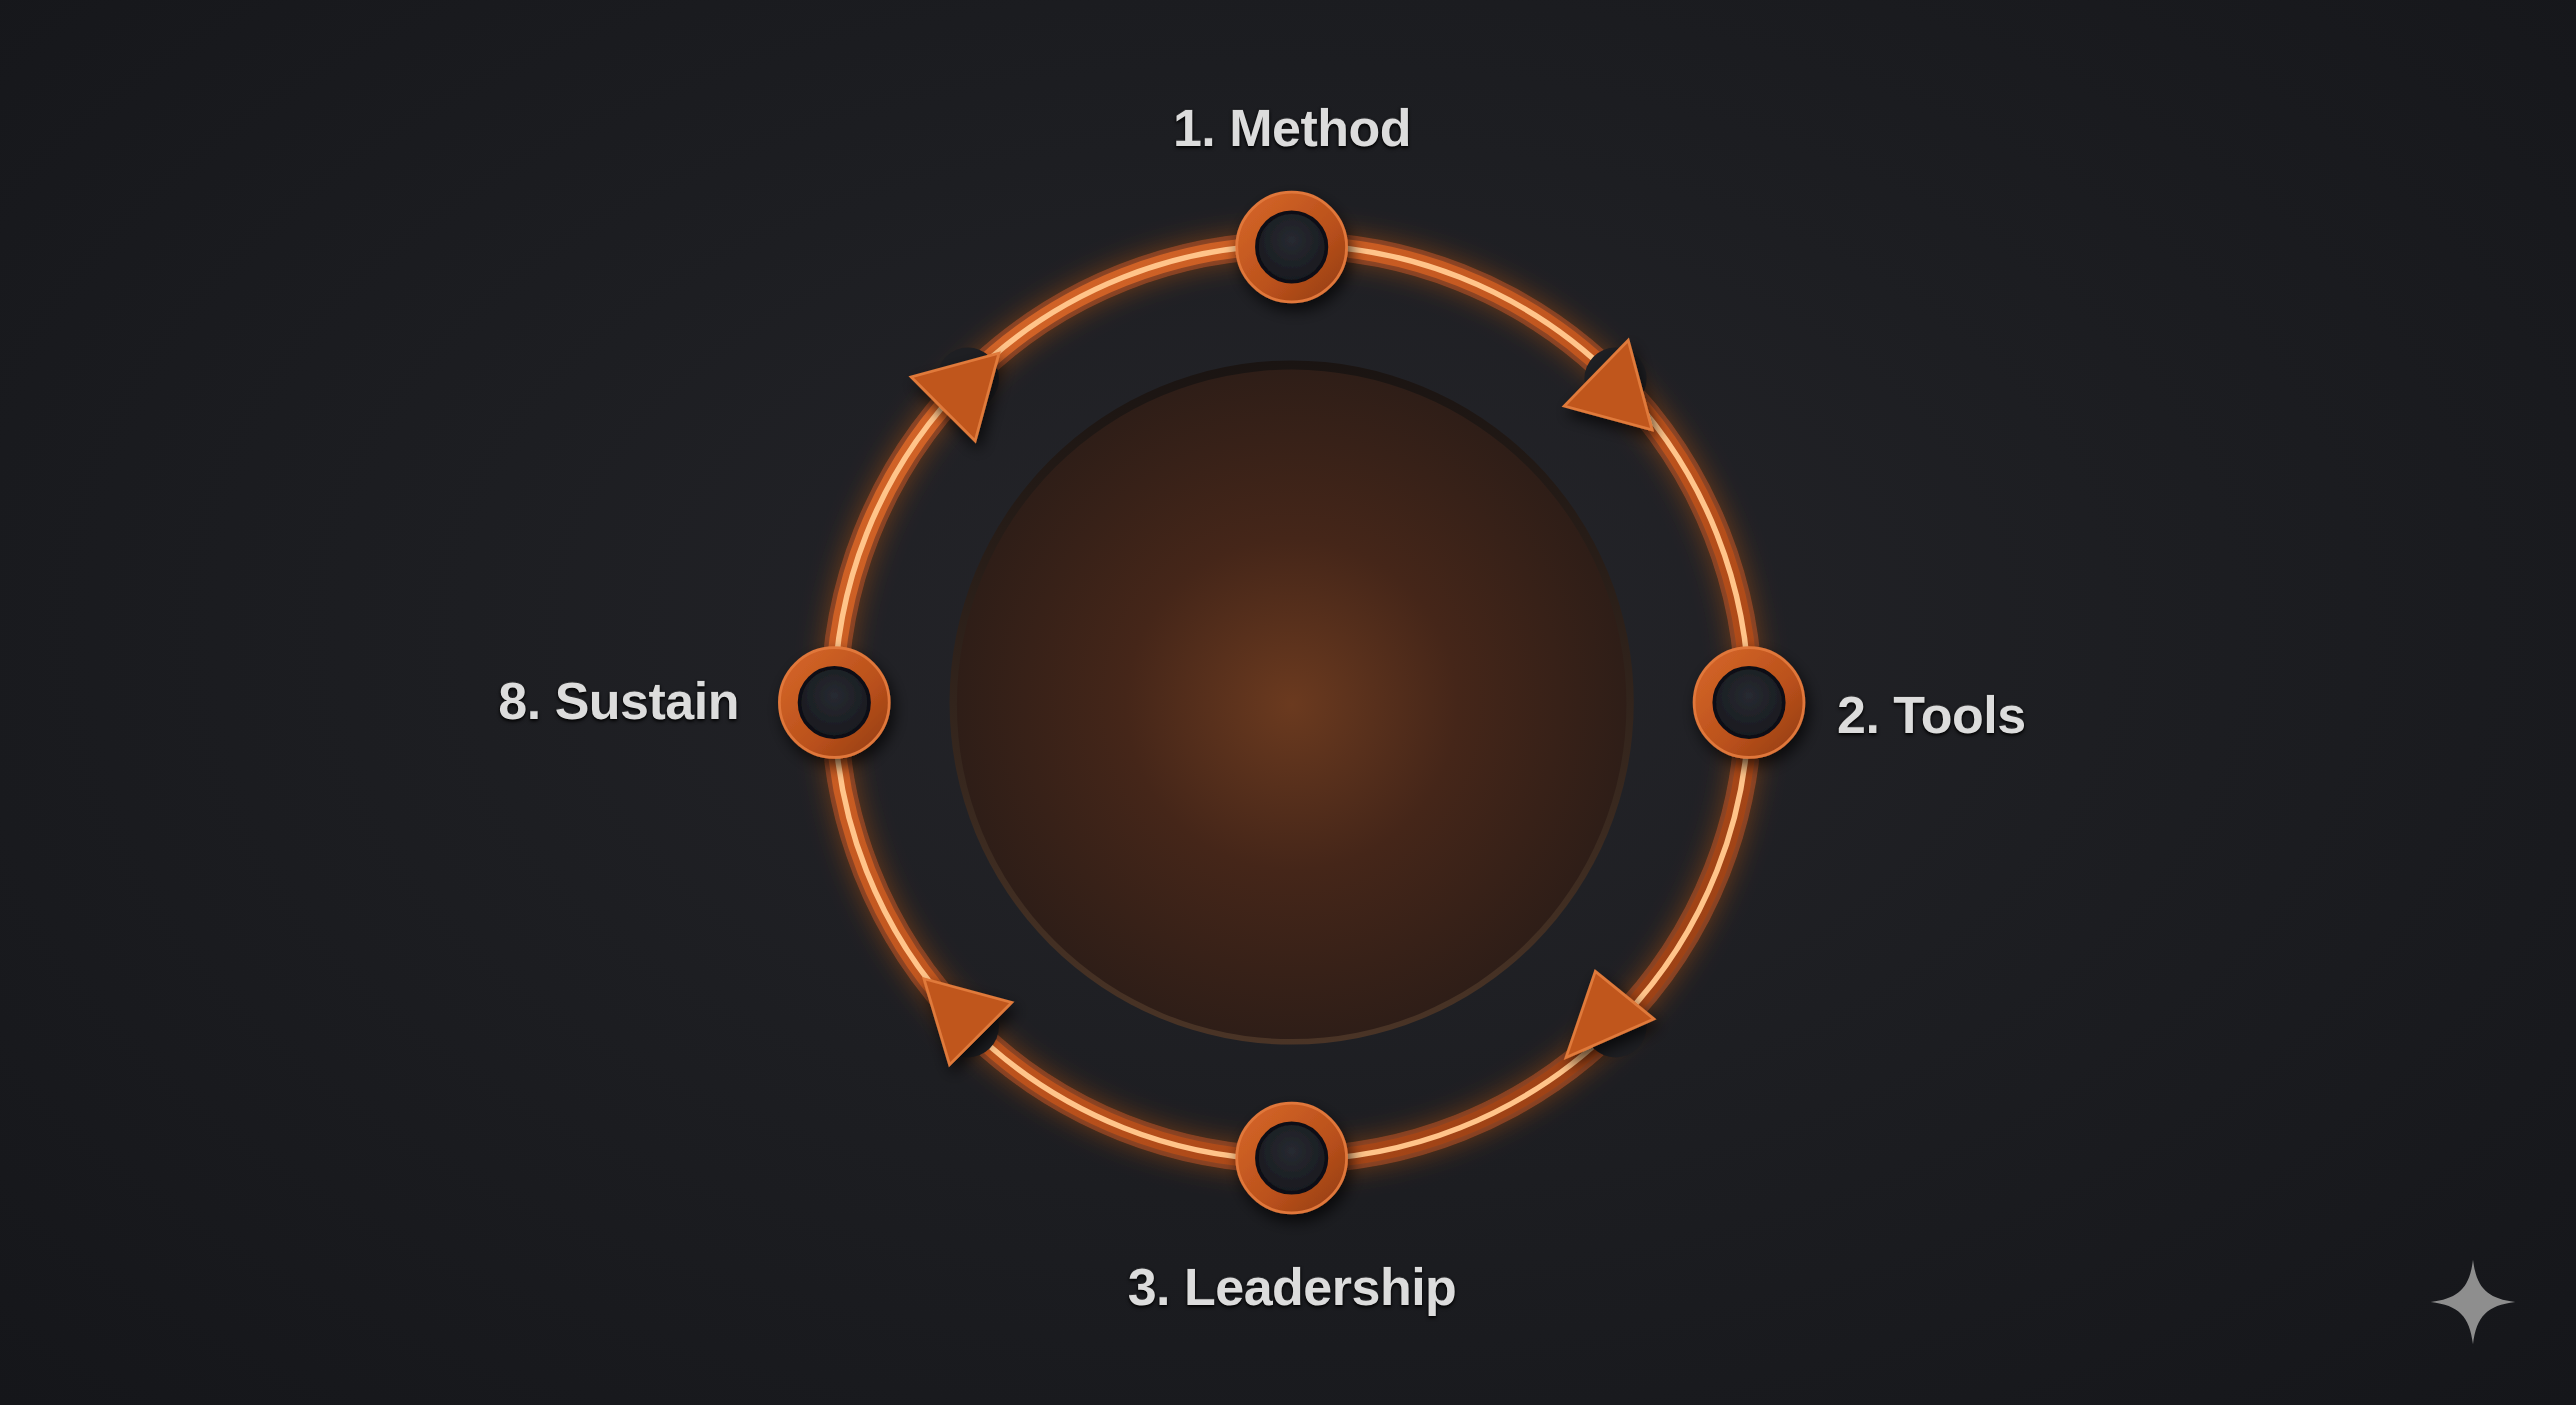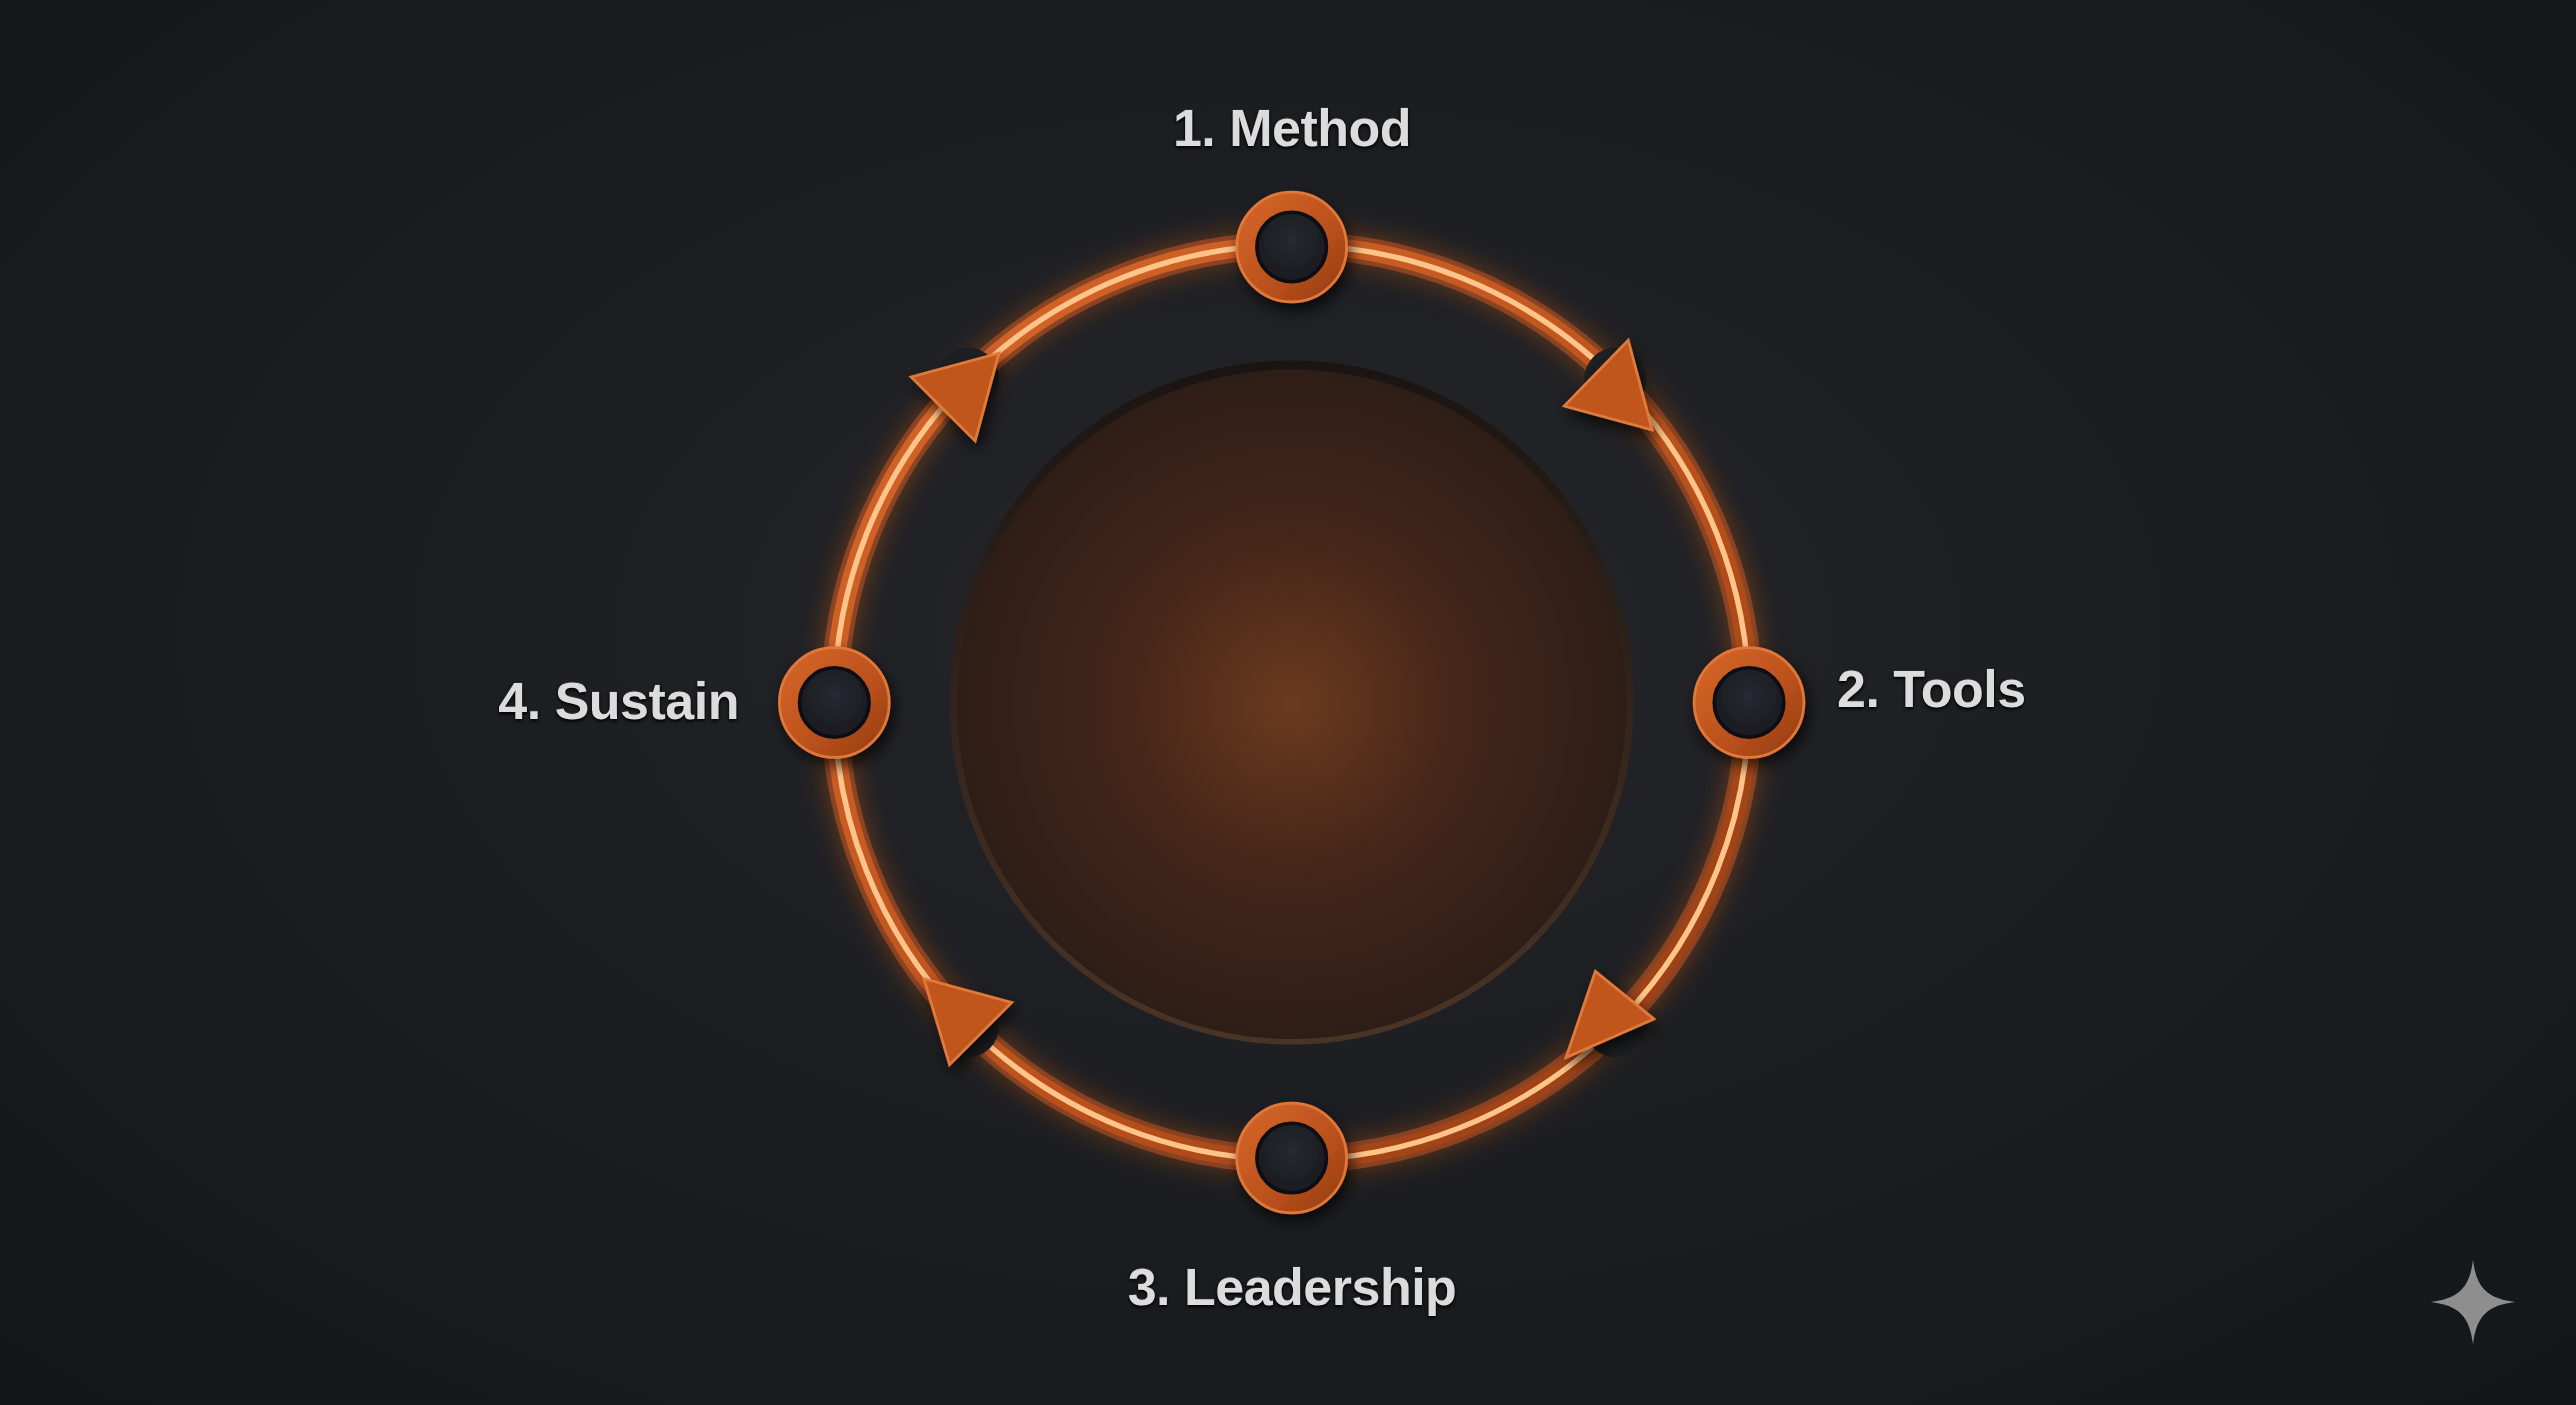--- a/index.html
+++ b/index.html
@@ -24,21 +24,21 @@
       position: absolute;
       color: #dcdcdc;
       font-size: 52px;
       font-weight: 700;
       letter-spacing: -0.5px;
       white-space: nowrap;
       text-shadow: 0 0 1.8px #000, 0 1.8px 3.7px rgba(0,0,0,0.9), 0 -0.9px 0 rgba(255,255,255,0.15);
       line-height: 1;
     }
     #label-1 { left: 1292px; top: 102px; transform: translateX(-50%); }
-    #label-2 { left: 1837px; top: 663px; }
+    #label-2 { left: 1837px; top: 689px; }
     #label-3 { left: 1292px; top: 1261px; transform: translateX(-50%); }
     #label-4 { right: calc(2576px - 739px); top: 675px; }
     #sparkle {
       position: absolute;
       left: 2429px;
       top: 1258px;
       width: 88px;
       height: 88px;
     }
   </style>
@@ -126,19 +126,19 @@
     </g>
     <g filter="url(#softShadow)">
       <circle cx="912" cy="768" r="60" fill="url(#copper)" stroke="#e0773a" stroke-width="3"></circle>
       <circle cx="912" cy="768" r="38" fill="url(#nodeInner)" stroke="#0e0f12" stroke-width="4"></circle>
     </g>
   </svg>
 
   <div id="label-1" class="label">1. Method</div>
   <div id="label-2" class="label">2. Tools</div>
   <div id="label-3" class="label">3. Leadership</div>
-  <div id="label-4" class="label">4. Sustain</div>
+  <div id="label-4" class="label">8. Sustain</div>
 
   <svg id="sparkle" viewBox="0 0 100 100">
     <path d="M50 2 C54 34 66 46 98 50 C66 54 54 66 50 98 C46 66 34 54 2 50 C34 46 46 34 50 2 Z" fill="#8e8e8e"></path>
   </svg>
 </div>
 
 
 </body></html>

